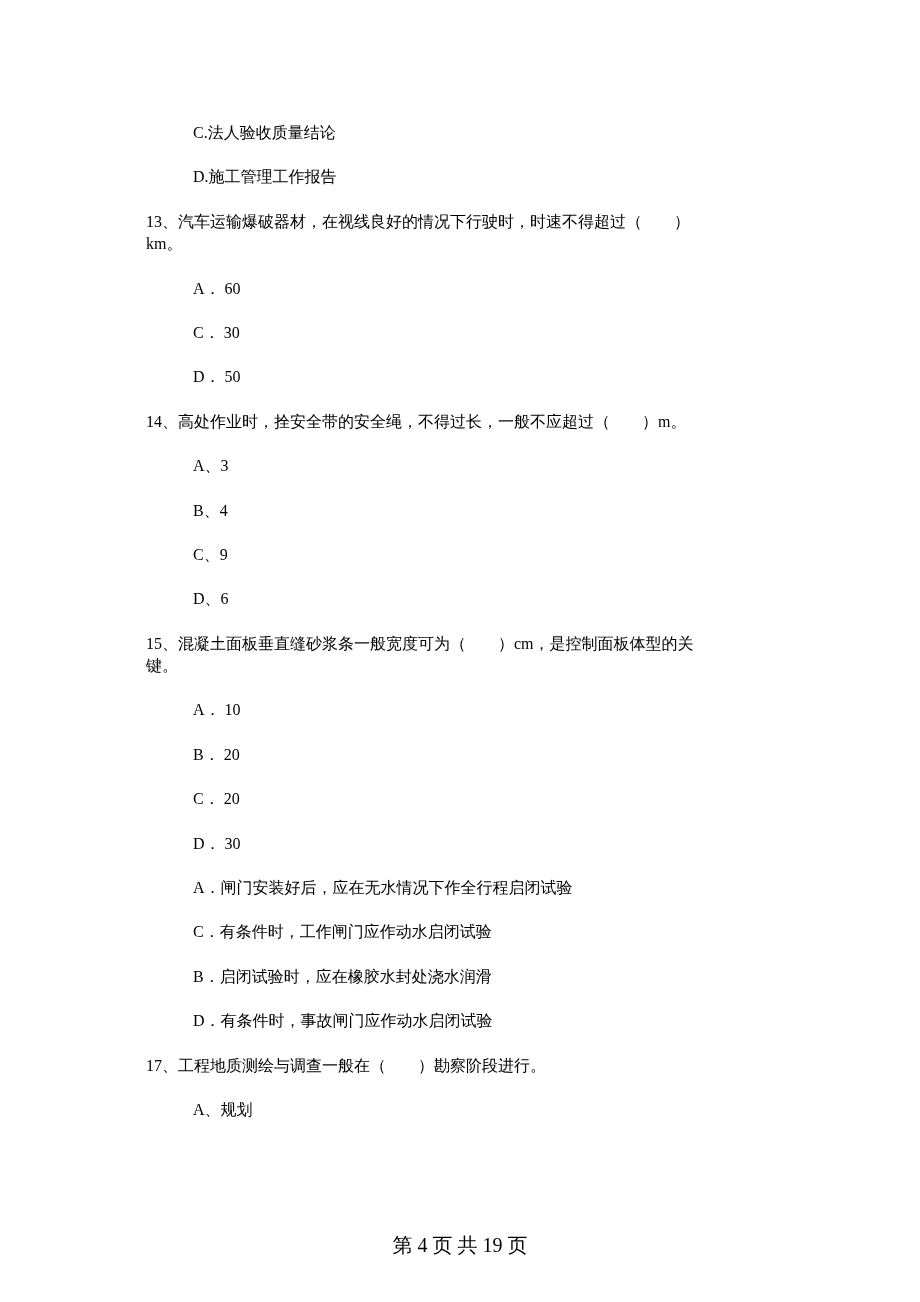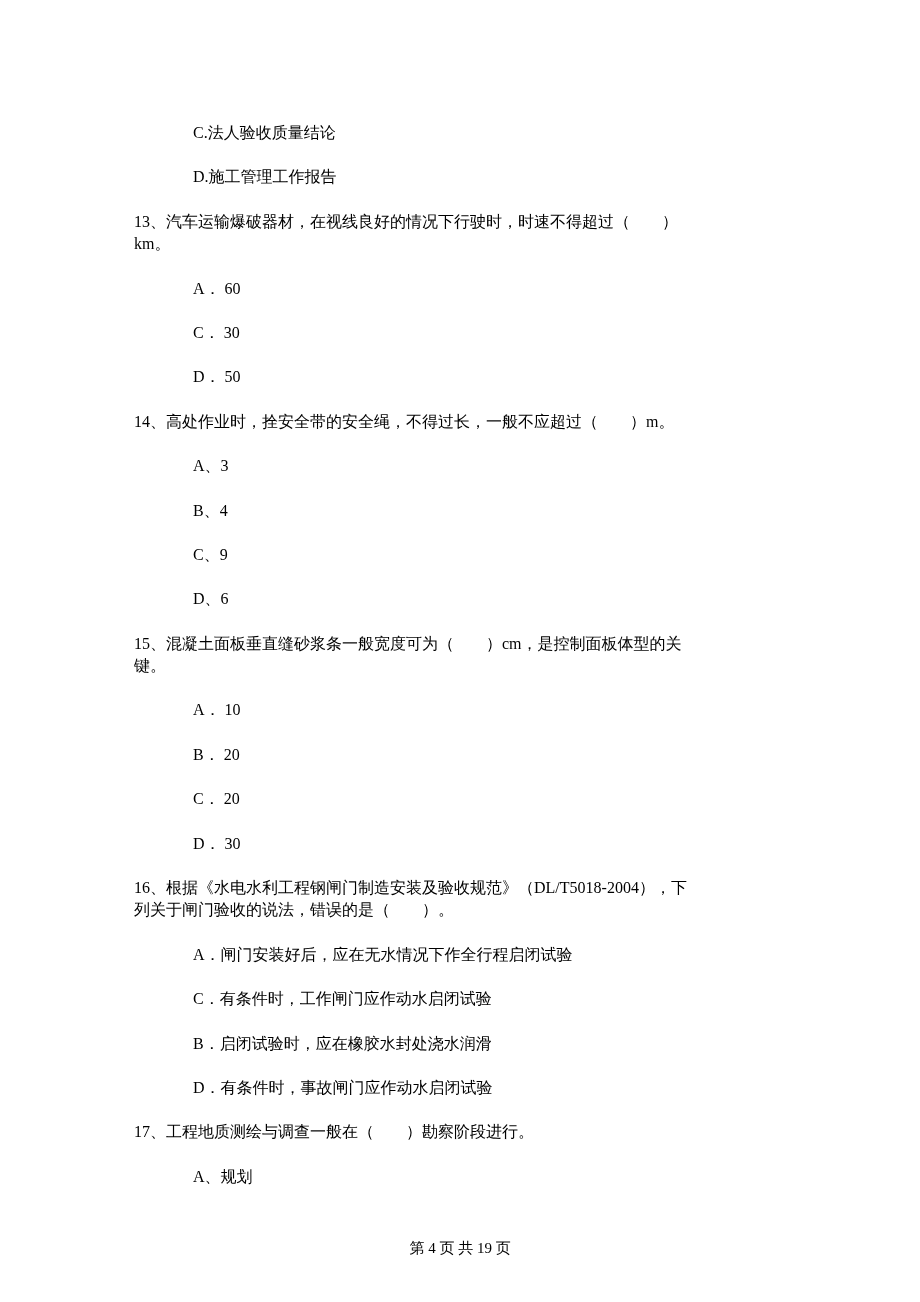--- a/index.html
+++ b/index.html
@@ -16,32 +16,32 @@
     position: relative;
     box-sizing: border-box;
     padding: 100px 130px 0 130px;
     font-size: 16px;
     line-height: 1.4;
   }
   .option {
     margin: 22px 0 22px 63px;
   }
   .question {
-    margin: 22px 0 22px 4px;
+    margin: 22px 0 22px 16px;
   }
   .question .stem {
     display: block;
   }
   .footer {
     position: absolute;
     bottom: 43px;
     left: 0;
     width: 920px;
     text-align: center;
-    font-size: 15px;
+    font-size: 20px;
   }
 </style>
 </head>
 <body>
 
 <div class="page">
 
   <div class="option">C.法人验收质量结论</div>
   <div class="option">D.施工管理工作报告</div>
 
@@ -61,23 +61,20 @@
   <div class="option">D、6</div>
 
   <div class="question">
     <span class="stem">15、混凝土面板垂直缝砂浆条一般宽度可为（　　）cm，是控制面板体型的关键。</span>
   </div>
   <div class="option">A． 10</div>
   <div class="option">B． 20</div>
   <div class="option">C． 20</div>
   <div class="option">D． 30</div>
 
-  <div class="question">
-    <span class="stem">16、根据《水电水利工程钢闸门制造安装及验收规范》（DL/T5018-2004），下列关于闸门验收的说法，错误的是（　　）。</span>
-  </div>
   <div class="option">A．闸门安装好后，应在无水情况下作全行程启闭试验</div>
   <div class="option">C．有条件时，工作闸门应作动水启闭试验</div>
   <div class="option">B．启闭试验时，应在橡胶水封处浇水润滑</div>
   <div class="option">D．有条件时，事故闸门应作动水启闭试验</div>
 
   <div class="question">
     <span class="stem">17、工程地质测绘与调查一般在（　　）勘察阶段进行。</span>
   </div>
   <div class="option">A、规划</div>
 

